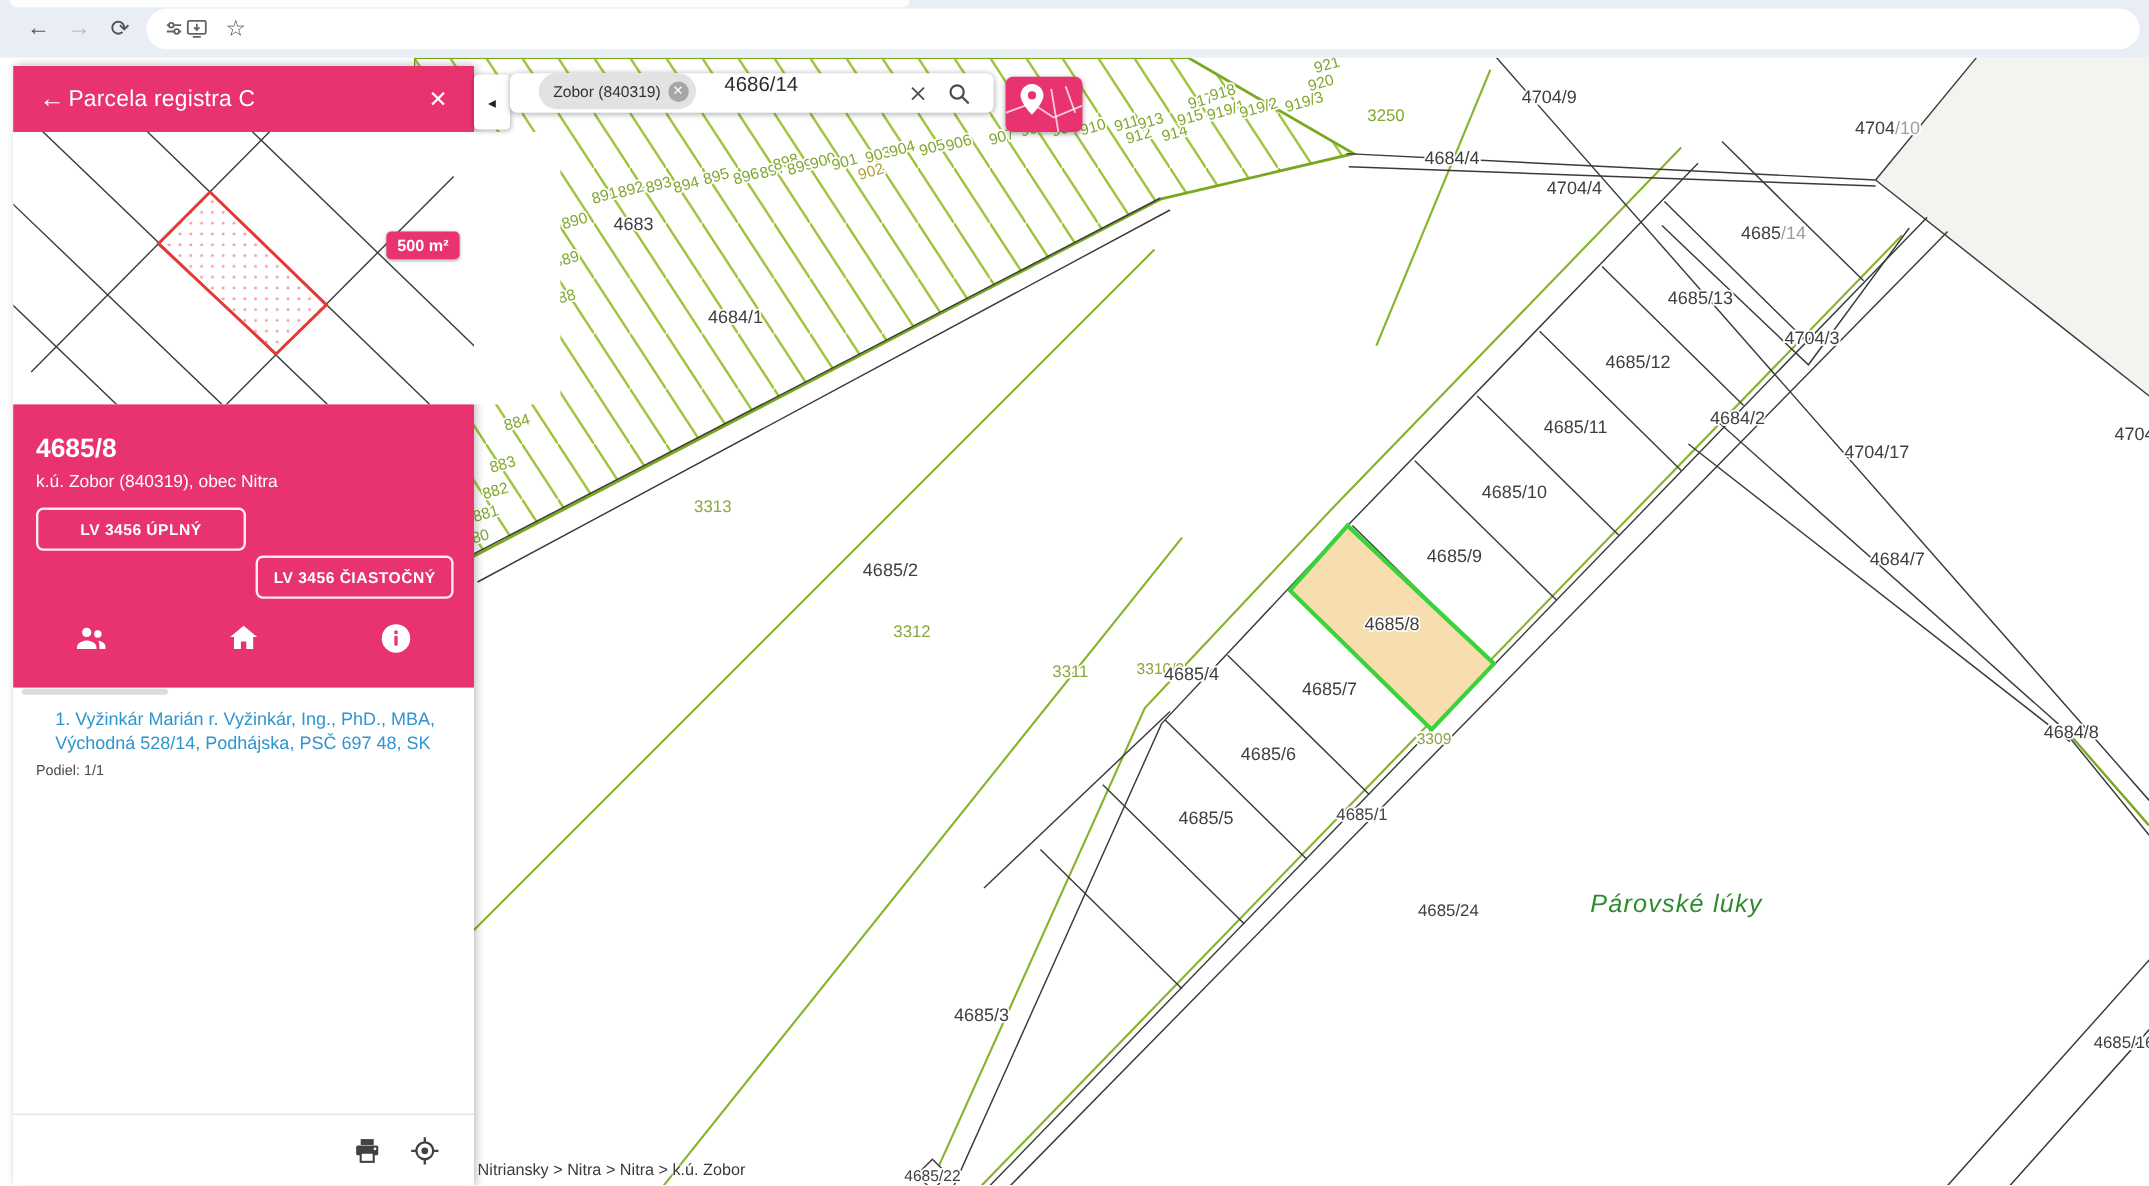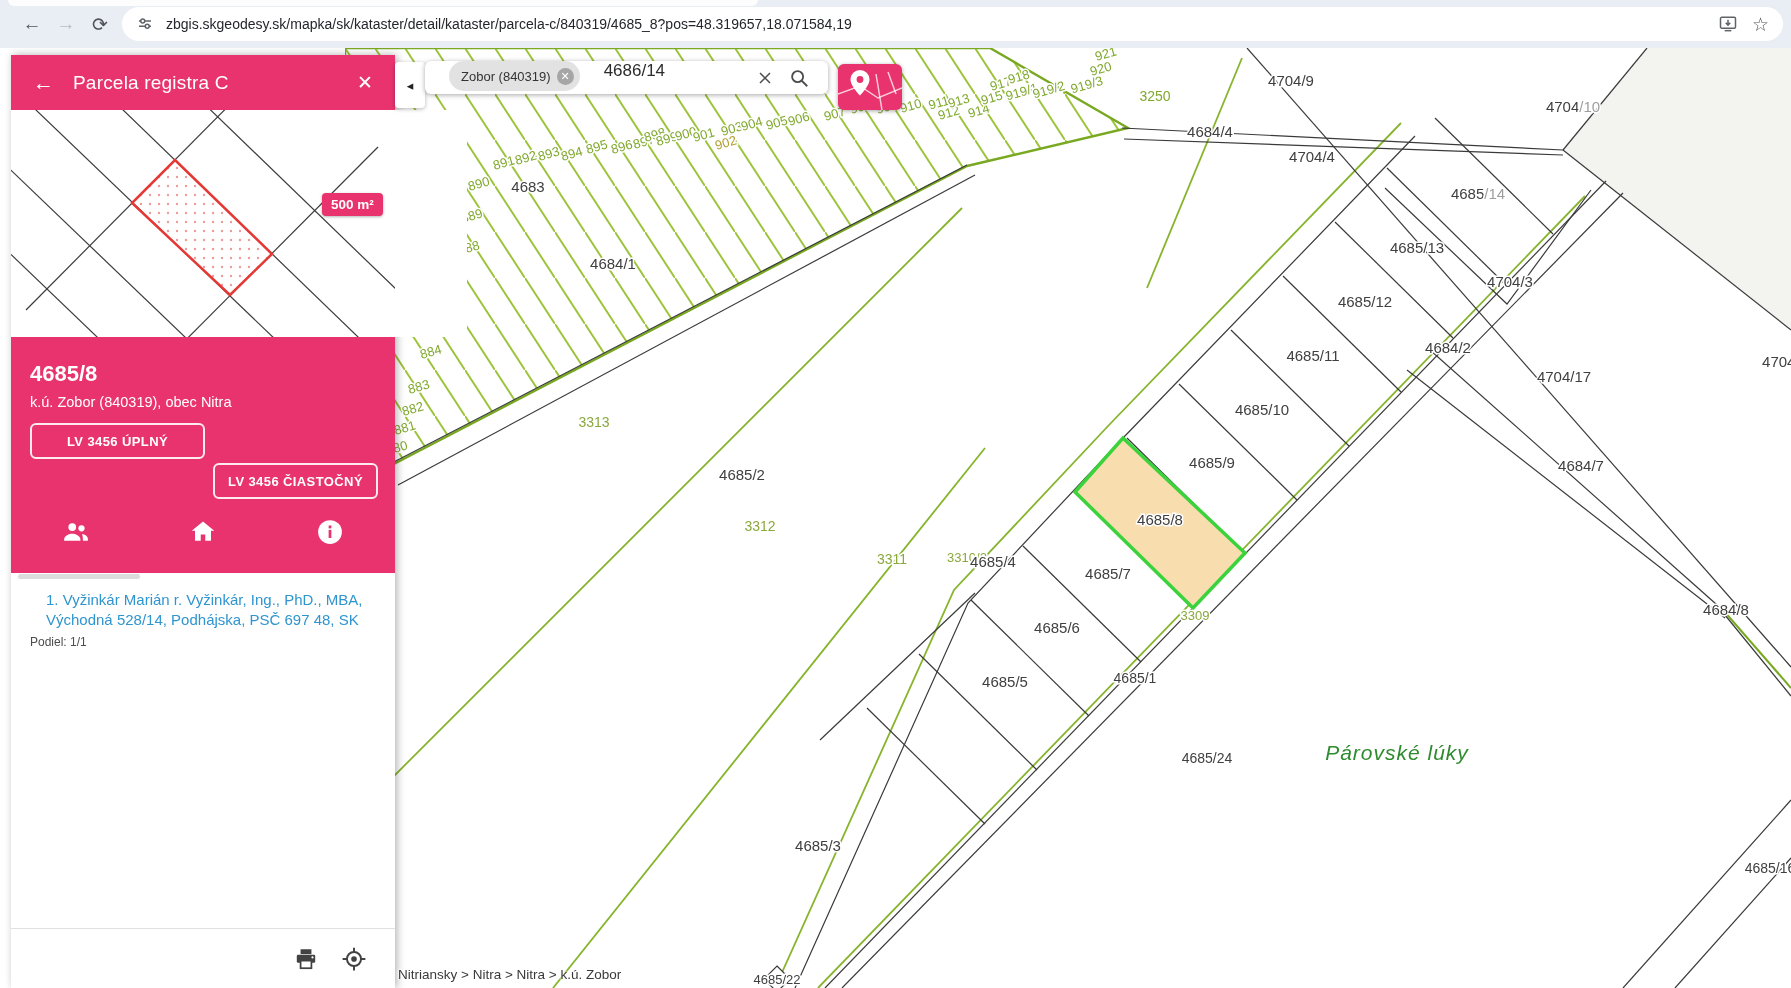--- a/index.html
+++ b/index.html
@@ -35,21 +35,21 @@
   .query{margin-left:24px;font-size:17px;color:#2c2c2c;flex:1 1 auto;}
   .icon-btn{flex:0 0 auto;width:34px;height:34px;display:flex;align-items:center;justify-content:center;cursor:pointer;color:#4c4c4c;}
   .map-btn{position:absolute;left:838px;top:64px;width:64px;height:46px;background:#e8336e;border-radius:6px;
       box-shadow:0 1px 4px rgba(0,0,0,.35);cursor:pointer;overflow:hidden;}
 
   
   .panel{position:absolute;left:11px;top:55px;width:384px;height:933px;background:#fff;z-index:30;
       box-shadow:2px 0 8px rgba(0,0,0,.3);}
   .p-head{position:absolute;left:0;top:0;width:100%;height:55px;background:#e8336e;color:#fff;display:flex;align-items:center;}
   .p-head .back{width:24px;height:24px;margin-left:22px;font-size:21px;cursor:pointer;}
-  .p-head .ttl{margin-left:16px;font-size:19px;font-weight:500;letter-spacing:.2px;}
+  .p-head .ttl{font-size:19px;font-weight:500;letter-spacing:.2px;}
   .p-head .close{margin-left:auto;margin-right:22px;font-size:19px;cursor:pointer;}
   .preview{position:absolute;left:0;top:55px;width:456px;height:227px;background:#fff;overflow:hidden;}
   .area-badge{position:absolute;left:311px;top:83px;background:#e8336e;color:#fff;font-weight:bold;font-size:13.5px;
       padding:4px 9px;border-radius:4px;box-shadow:0 1px 3px rgba(0,0,0,.3);}
   .p-info{position:absolute;left:0;top:282px;width:384px;height:236px;background:#e8336e;color:#fff;}
   .p-num{margin:24px 0 0 19px;font-size:22px;font-weight:bold;}
   .p-loc{margin:7px 0 0 19px;font-size:14.5px;}
   .btn-row{position:absolute;left:19px;top:86px;width:348px;display:flex;gap:8px;}
   .wbtn{border:2px solid rgba(255,255,255,.9);border-radius:6px;color:#fff;font-weight:bold;font-size:13px;
       letter-spacing:.4px;height:36px;display:flex;align-items:center;justify-content:center;cursor:pointer;box-sizing:border-box;}
@@ -334,21 +334,20 @@
     <div class="tab-remnant"></div>
     <div class="navbtn" style="left:18px;">←</div>
     <div class="navbtn dis" style="left:52px;">→</div>
     <div class="navbtn" style="left:86px;">⟳</div>
     <div class="omnibox">
       <svg class="tune" width="18" height="18" viewBox="0 0 24 24">
         <path d="M4 8h16 M4 15h16" stroke="#5f6368" stroke-width="2" fill="none"></path>
         <circle cx="9" cy="8" r="2.6" fill="#fff" stroke="#5f6368" stroke-width="2"></circle>
         <circle cx="15" cy="15" r="2.6" fill="#fff" stroke="#5f6368" stroke-width="2"></circle>
       </svg>
-      <span class="url">zbgis.skgeodesy.sk/mapka/sk/kataster/detail/kataster/parcela-c/840319/4685_8?pos=48.319657,18.071584,19</span>
       <svg class="obx-ico" width="20" height="20" viewBox="0 0 24 24">
         <rect x="3" y="4" width="18" height="13" rx="1.5" fill="none" stroke="#5f6368" stroke-width="1.8"></rect>
         <path d="M12 7v6 M9.3 10.6 12 13.3 14.7 10.6" stroke="#5f6368" stroke-width="1.8" fill="none"></path>
         <path d="M8 20h8" stroke="#5f6368" stroke-width="1.8"></path>
       </svg>
       <span class="obx-ico" style="font-size:19px;">☆</span>
     </div>
   </div>
 
 </div>

